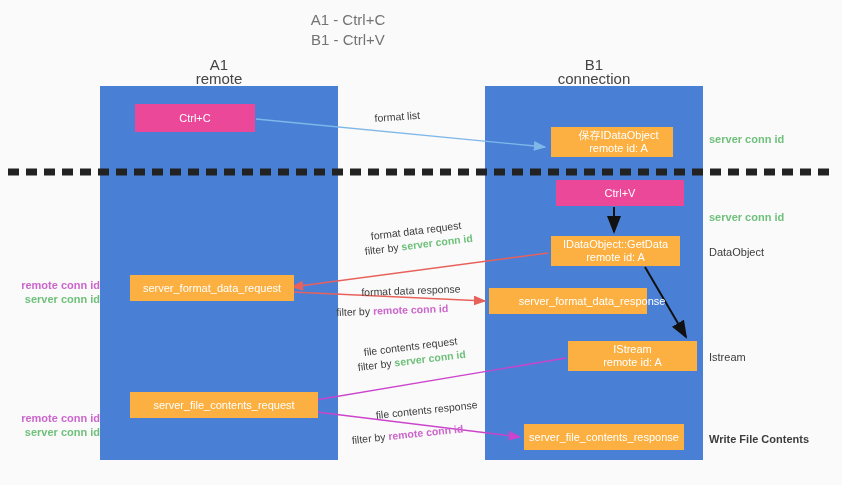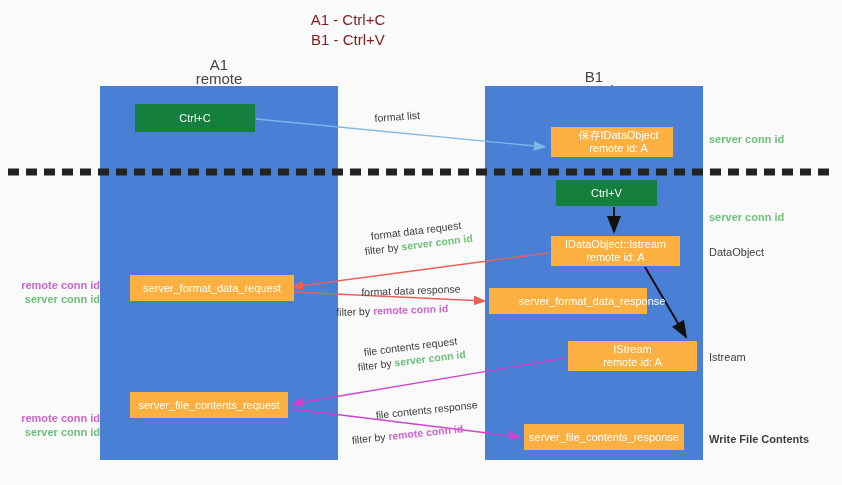--- a/index.html
+++ b/index.html
@@ -10,21 +10,21 @@
     overflow:hidden;
     position:relative;
     color:#404040;
   }
   #stage{position:absolute;left:0;top:0;width:842px;height:485px;}
   .svg-layer{position:absolute;left:0;top:0;width:842px;height:485px;pointer-events:none;}
 
   
   .title{
     position:absolute;left:0;top:10px;width:696px;
-    text-align:center;font-size:15px;line-height:20px;color:#7f1d1d;
+    text-align:center;font-size:15px;line-height:20px;color:#737373;
   }
 
   
   .lane-head{
     position:absolute;text-align:center;font-size:15px;line-height:14px;color:#444;
   }
   .lane-head .l1{display:block;}
   .lane-head .l2{display:block;}
 
   
@@ -32,32 +32,32 @@
   #lane-a1{left:100px;top:86px;width:238px;height:374px;}
   #lane-b1{left:485px;top:86px;width:218px;height:374px;}
 
   
   .box{
     position:absolute;box-sizing:border-box;
     display:flex;align-items:center;justify-content:center;
     flex-direction:column;
     color:#ffffff;font-size:11px;line-height:13px;text-align:center;
   }
-  .box.green{background:#15803d;}
+  .box.green{background:#ec4899;}
   .box.orange{background:#fbb041;}
   .box span{display:block;}
 
   #box-ctrlc{left:135px;top:104px;width:120px;height:28px;}
   #box-save-idataobject{left:551px;top:127px;width:122px;height:30px;padding-left:13px;}
-  #box-ctrlv{left:556px;top:180px;width:101px;height:26px;}
+  #box-ctrlv{left:556px;top:180px;width:128px;height:26px;}
   #box-getdata{left:551px;top:236px;width:129px;height:30px;}
   #box-fmt-req{left:130px;top:275px;width:164px;height:26px;}
   #box-fmt-res{left:489px;top:288px;width:158px;height:26px;padding-left:48px;}
   #box-istream{left:568px;top:341px;width:129px;height:30px;}
-  #box-file-req{left:130px;top:392px;width:158px;height:26px;justify-content:center;}
+  #box-file-req{left:130px;top:392px;width:188px;height:26px;justify-content:center;}
   #box-file-res{left:524px;top:424px;width:160px;height:26px;}
 
   
   .side{position:absolute;font-size:11px;line-height:14px;}
   .green-txt{color:#6ec07a;font-weight:bold;}
   .magenta-txt{color:#cc66cc;font-weight:bold;}
   .dark-txt{color:#3c3c3c;}
   #lbl-server-1{left:709px;top:132px;}
   #lbl-server-2{left:709px;top:210px;}
   #lbl-dataobject{left:709px;top:245px;}
@@ -92,21 +92,21 @@
 
   <div class="title">
     <div>A1 - Ctrl+C</div>
     <div>B1 - Ctrl+V</div>
   </div>
 
   <div class="lane-head" id="head-a1" style="left:100px;top:58px;width:238px;">
     <span class="l1">A1</span>
     <span class="l2">remote</span>
   </div>
-  <div class="lane-head" id="head-b1" style="left:485px;top:70px;width:218px;">
+  <div class="lane-head" id="head-b1" style="left:485px;top:58px;width:218px;">
     <span class="l1">B1</span>
     <span class="l2">connection</span>
   </div>
 
   <div class="lane" id="lane-a1"></div>
   <div class="lane" id="lane-b1"></div>
 
   <svg class="svg-layer">
     <defs>
       <marker id="ah-blue" markerWidth="9" markerHeight="7" refX="8" refY="3.5" orient="auto">
@@ -147,21 +147,21 @@
   <div class="box orange" id="box-save-idataobject">
     <span>保存IDataObject</span>
     <span>remote id: A</span>
   </div>
 
   <div class="box green" id="box-ctrlv">
     <span>Ctrl+V</span>
   </div>
 
   <div class="box orange" id="box-getdata">
-    <span>IDataObject::Istream</span>
+    <span>IDataObject::GetData</span>
     <span>remote id: A</span>
   </div>
 
   <div class="box orange" id="box-fmt-req">
     <span>server_format_data_request</span>
   </div>
 
   <div class="box orange" id="box-fmt-res">
     <span>server_format_data_response</span>
   </div>

